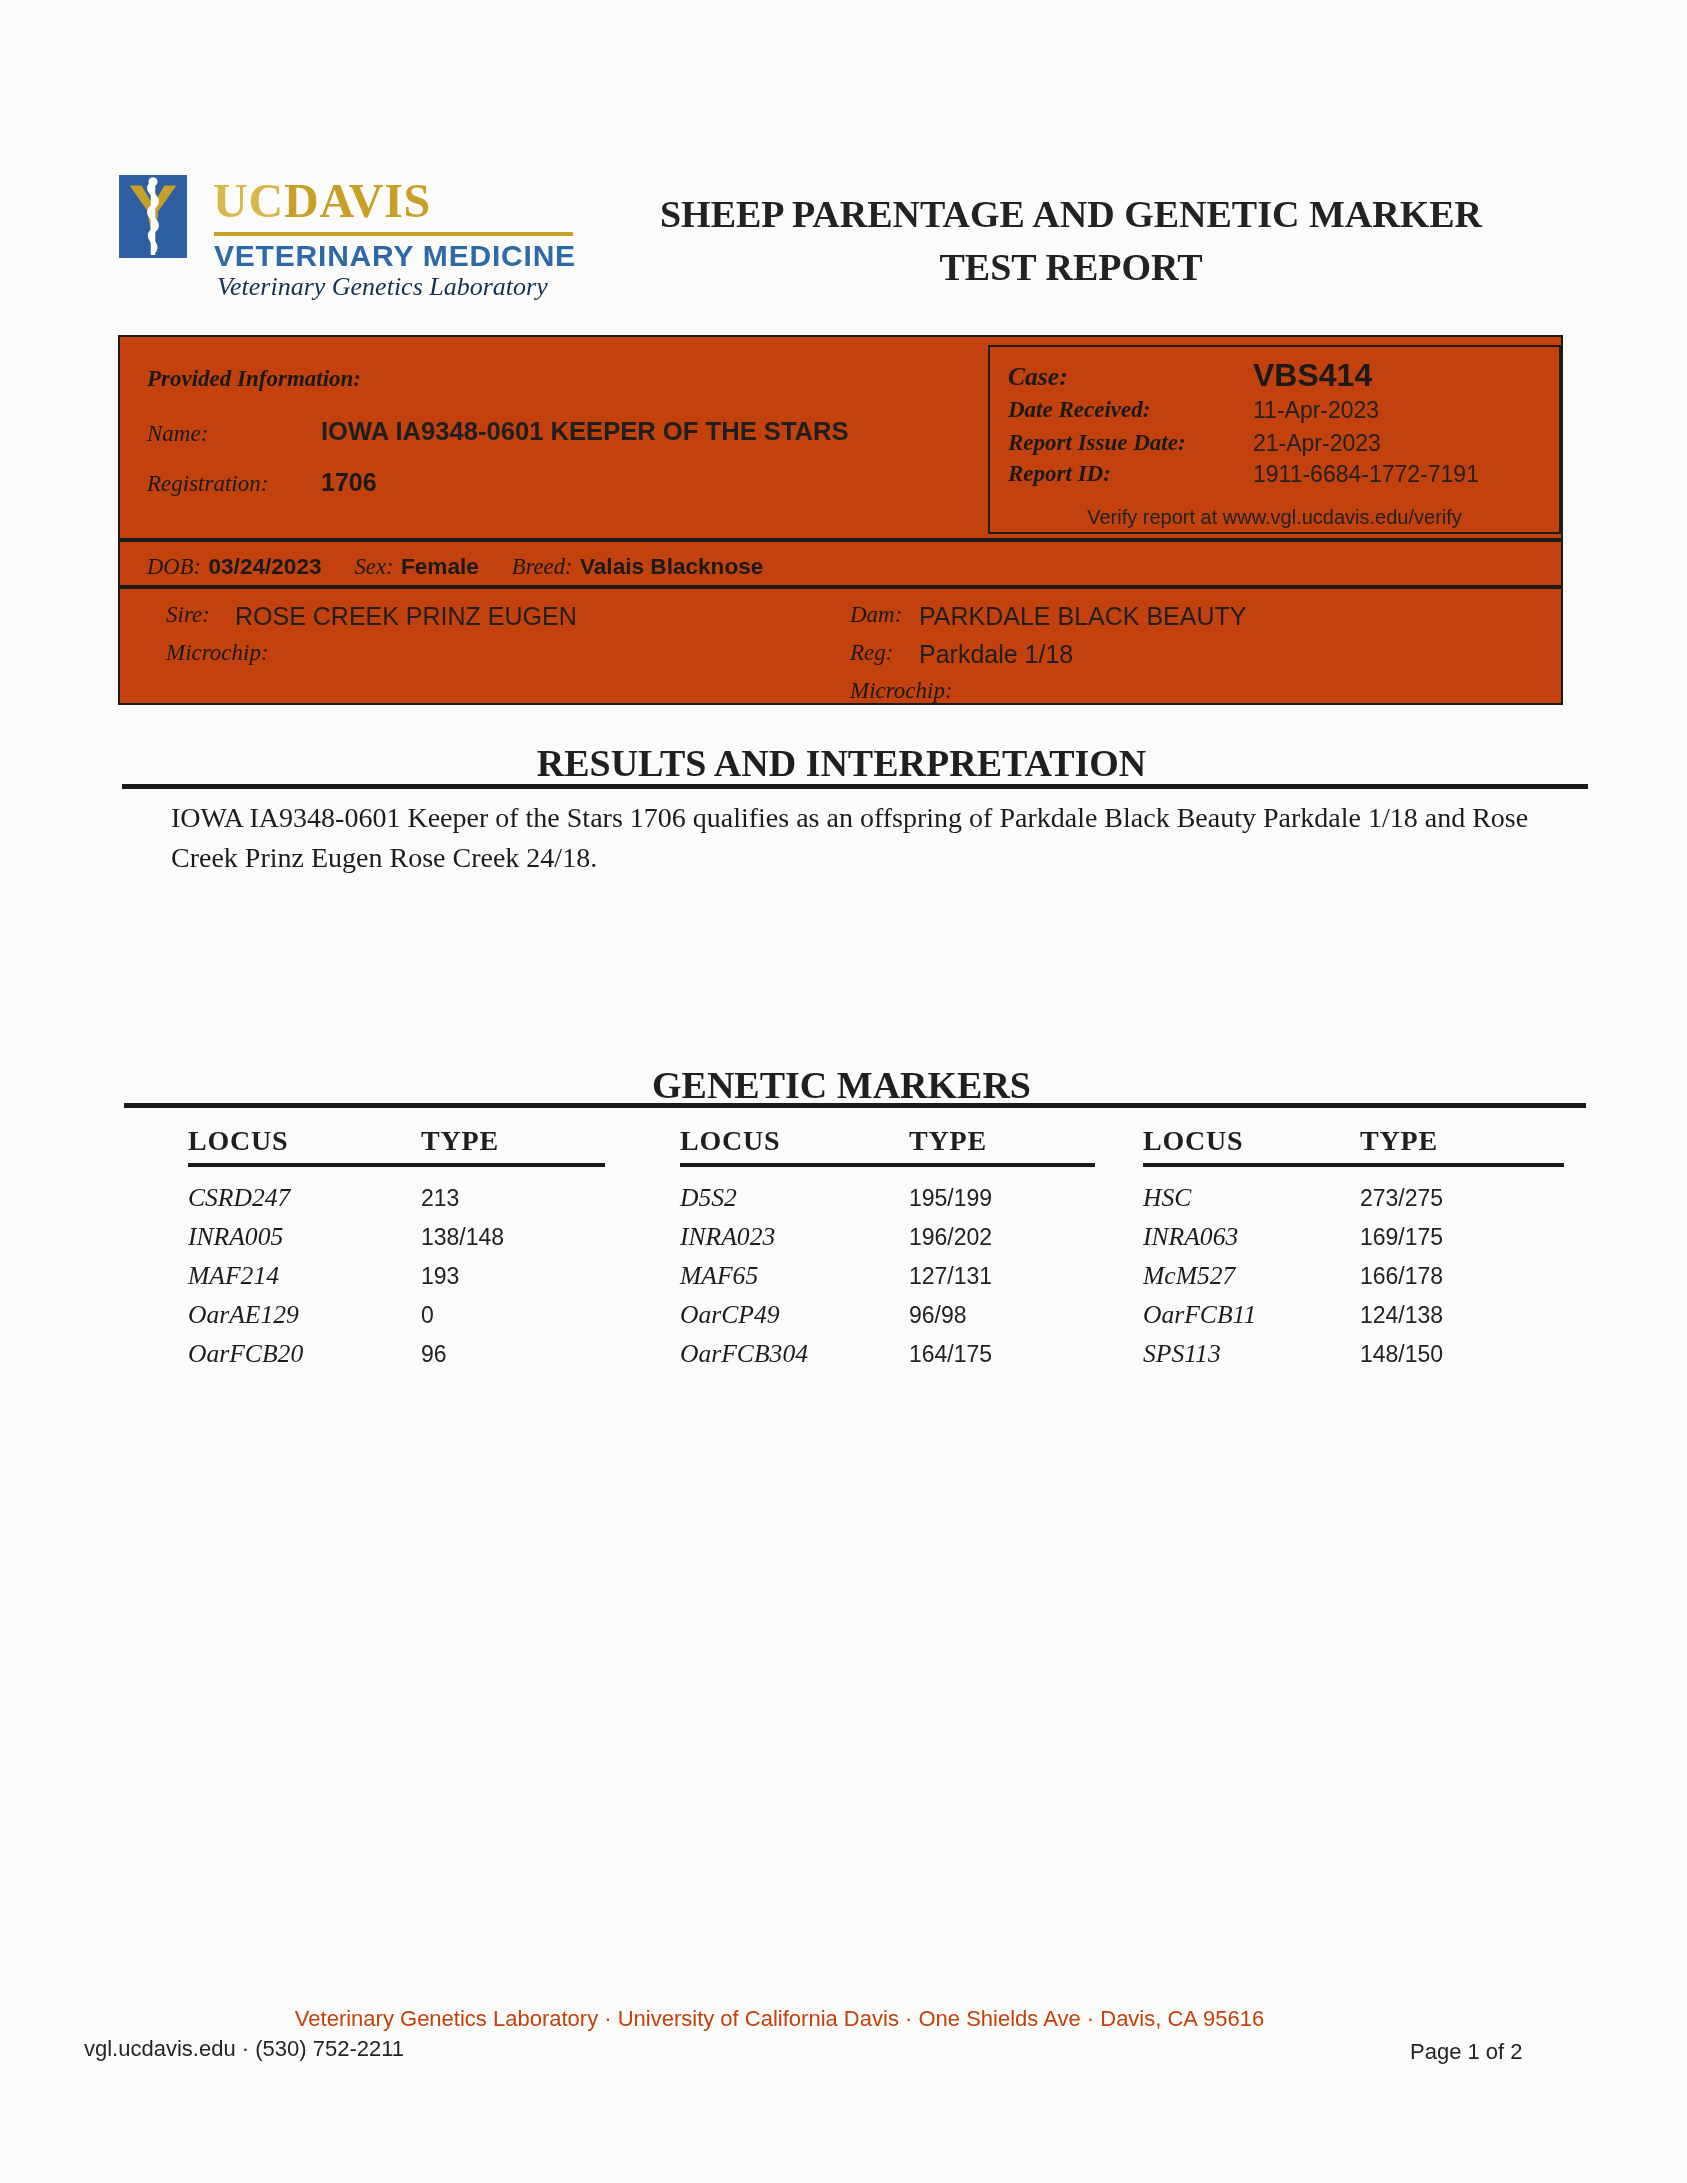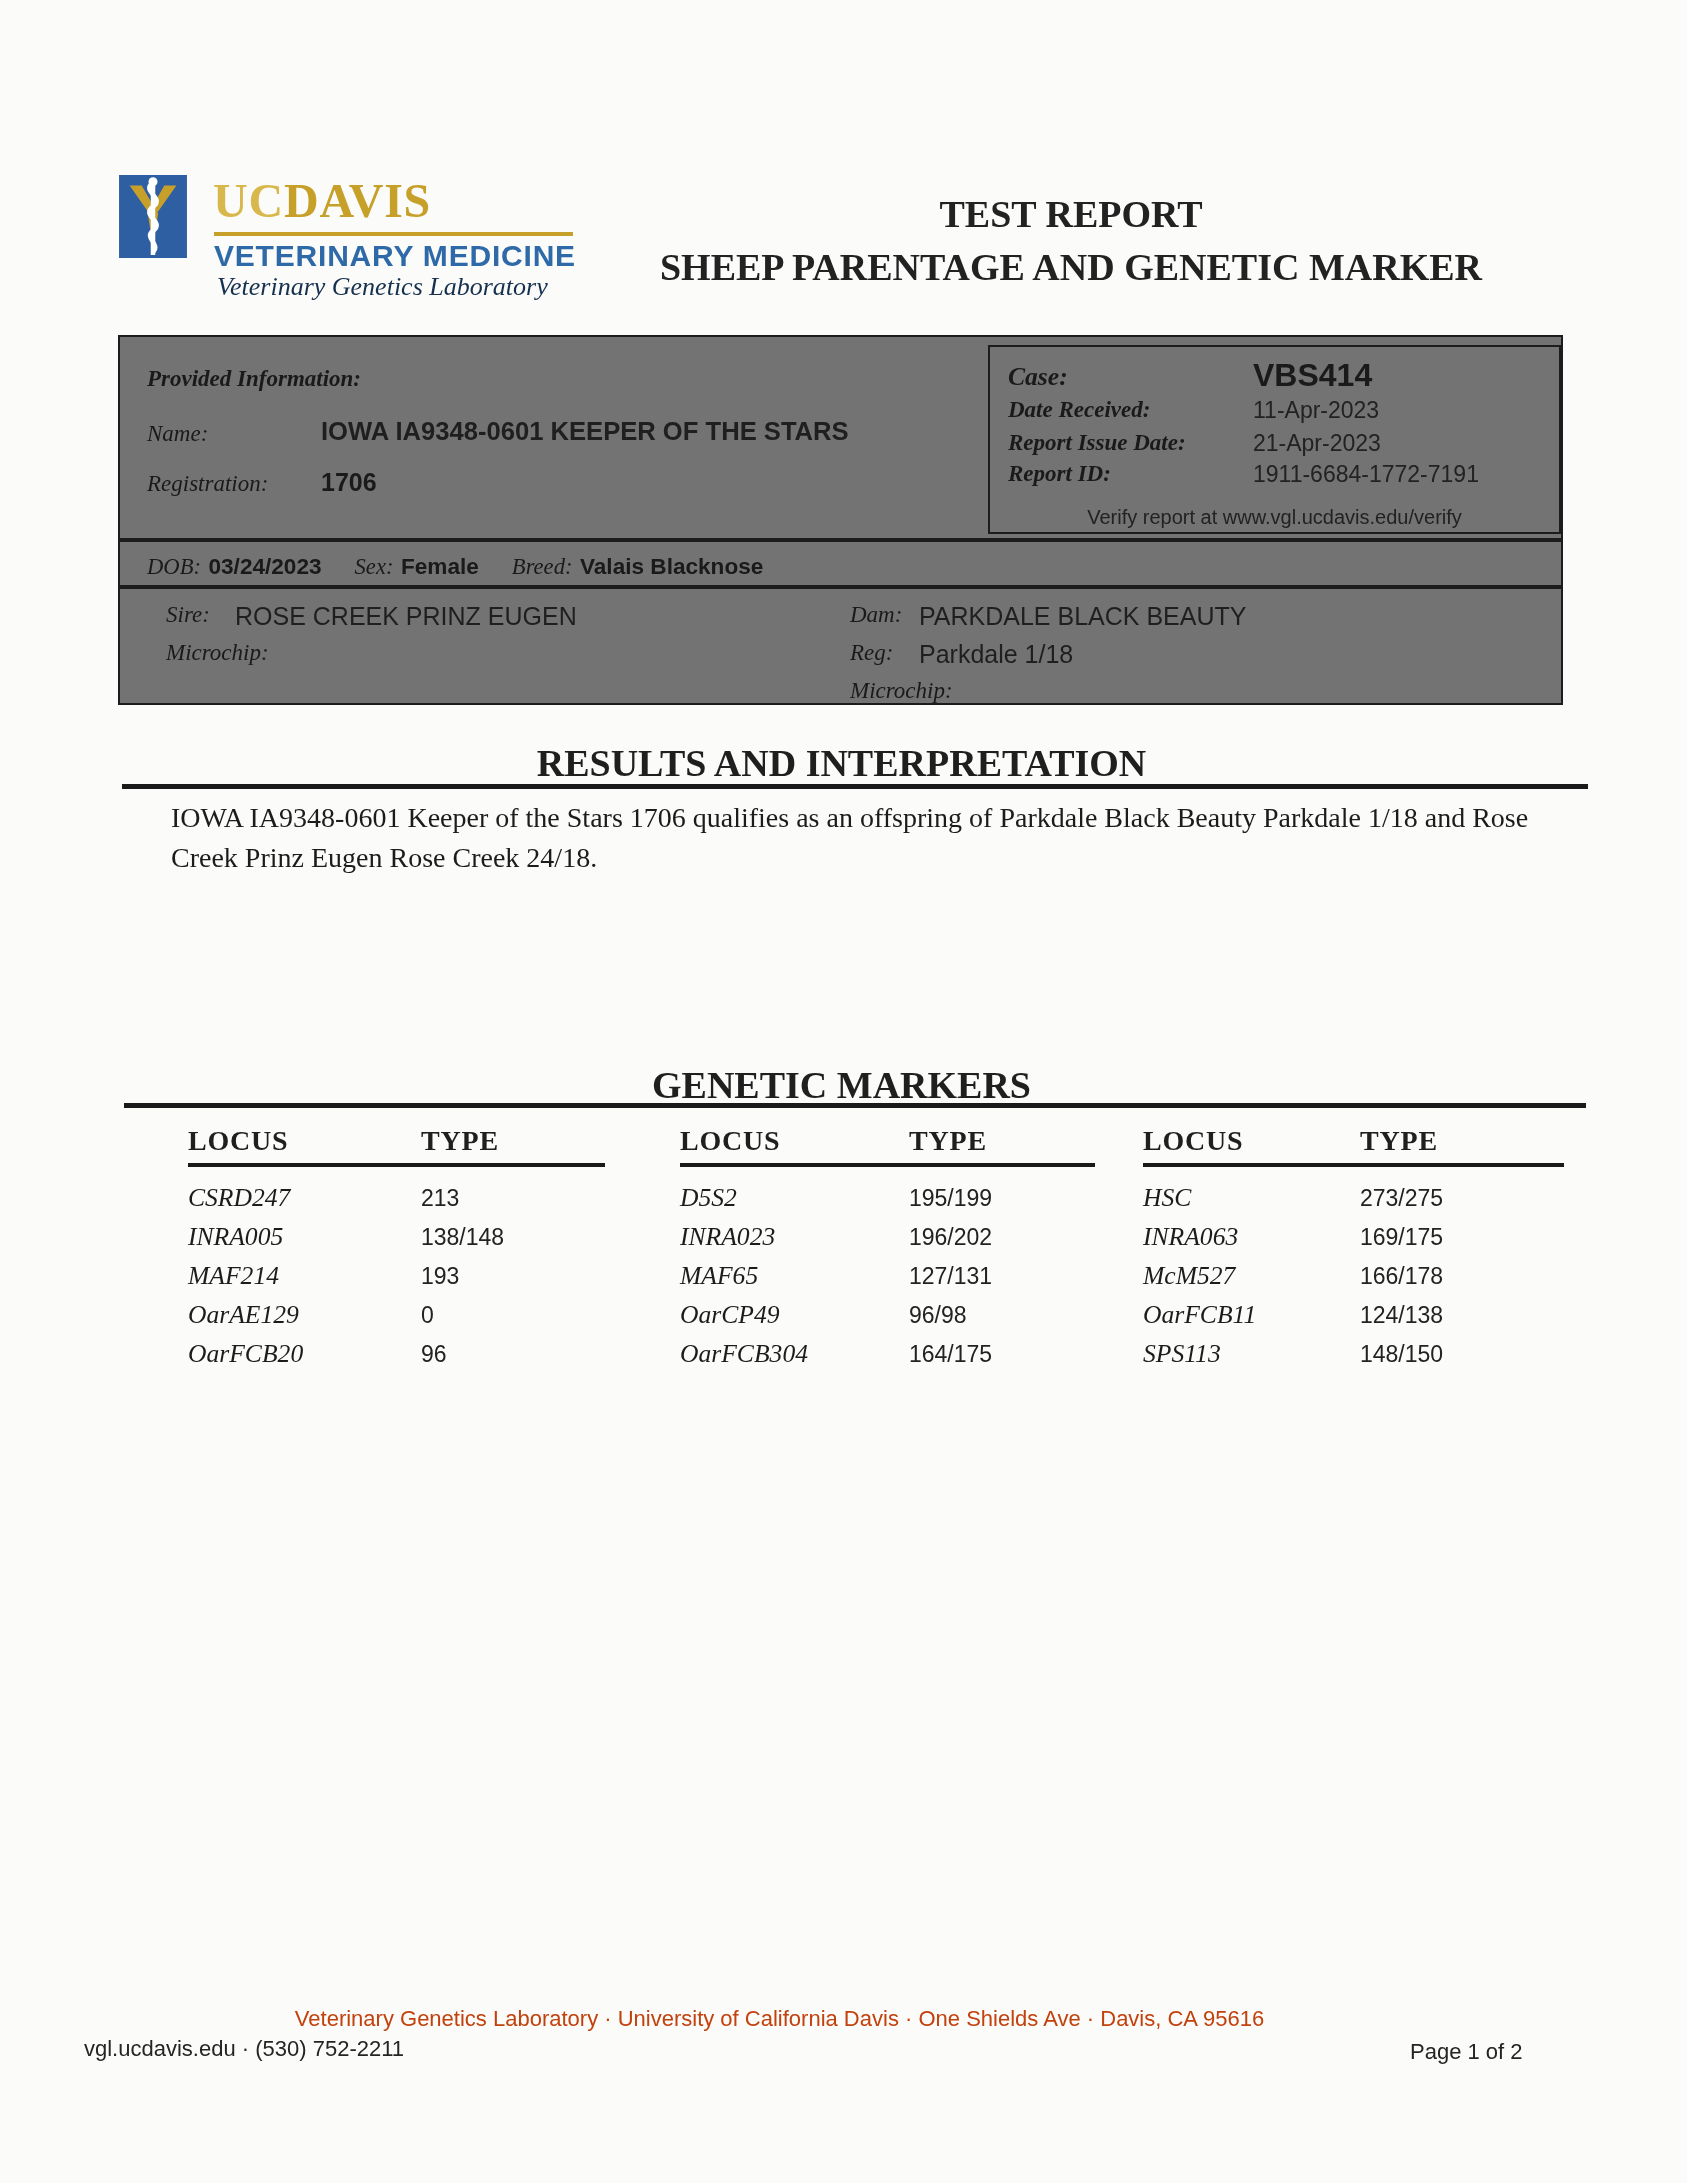--- a/index.html
+++ b/index.html
@@ -16,21 +16,21 @@
   
   .logo-mark { position: absolute; left: 119px; top: 175px; width: 68px; height: 83px; }
   .brand-line1 { position: absolute; left: 213px; top: 177px; font-family: "Liberation Serif", serif; font-weight: bold; font-size: 48px; line-height: 1; letter-spacing: 0.8px; }
   .brand-uc { color: #d8b84d; }
   .brand-davis { color: #c7a02a; }
   .brand-rule { position: absolute; left: 214px; top: 232px; width: 359px; height: 3.8px; background: #c7a02a; }
   .brand-secondary { position: absolute; left: 214px; top: 239px; font-family: "Liberation Sans", sans-serif; font-weight: bold; font-size: 30px; letter-spacing: 0.8px; color: #2e69a8; }
   .brand-tagline { position: absolute; left: 217px; top: 272px; font-family: "Liberation Serif", serif; font-style: italic; font-size: 26px; color: #16314f; }
   .report-title { position: absolute; left: 526px; top: 188px; width: 1090px; text-align: center; font-weight: bold; font-size: 38px; line-height: 53px; color: #222; }
   
-  .info-box { position: absolute; left: 118px; top: 335px; width: 1445px; height: 370px; border: 2.3px solid #1c1c1c; background: #737373; }
+  .info-box { position: absolute; left: 118px; top: 335px; width: 1445px; height: 370px; border: 2.3px solid #1c1c1c; background: #c2410c; }
   .pi-label { position: absolute; left: 27px; top: 28.6px; font-style: italic; font-weight: bold; font-size: 23px; }
   .row-label { font-style: italic; font-size: 23px; }
   .name-label { position: absolute; left: 27px; top: 84px; }
   .name-value { position: absolute; left: 201px; top: 80px; font-family: "Liberation Sans", sans-serif; font-weight: bold; font-size: 25.6px; color: #1f1f1f; }
   .reg-label { position: absolute; left: 27px; top: 134px; }
   .reg-value { position: absolute; left: 201px; top: 131px; font-family: "Liberation Sans", sans-serif; font-weight: bold; font-size: 25px; }
   
   .case-box { position: absolute; top: 7.5px; right: 0; width: 573px; height: 189px; border: 2.3px solid #1c1c1c; }
   .case-box .lbl { position: absolute; left: 18px; font-style: italic; font-weight: bold; font-size: 23px; }
   .case-box .val { position: absolute; left: 263px; font-family: "Liberation Sans", sans-serif; font-size: 23px; color: #222; }
@@ -90,22 +90,22 @@
     <circle cx="45" cy="9" r="6" fill="#ffffff"></circle>
   </svg>
   <div class="brand-line1">
     <span class="brand-uc">UC</span><span class="brand-davis">DAVIS</span>
   </div>
   <div class="brand-rule"></div>
   <div class="brand-secondary">VETERINARY MEDICINE</div>
   <div class="brand-tagline">Veterinary Genetics Laboratory</div>
 
   <div class="report-title">
+    <div>SHEEP PARENTAGE AND GENETIC MARKER</div>
     <div>TEST REPORT</div>
-    <div>SHEEP PARENTAGE AND GENETIC MARKER</div>
   </div>
 
   <div class="info-box">
     <div class="pi-label">Provided Information:</div>
     <div class="row-label name-label">Name:</div>
     <div class="name-value">IOWA IA9348-0601 KEEPER OF THE STARS</div>
     <div class="row-label reg-label">Registration:</div>
     <div class="reg-value">1706</div>
 
     <div class="case-box">

